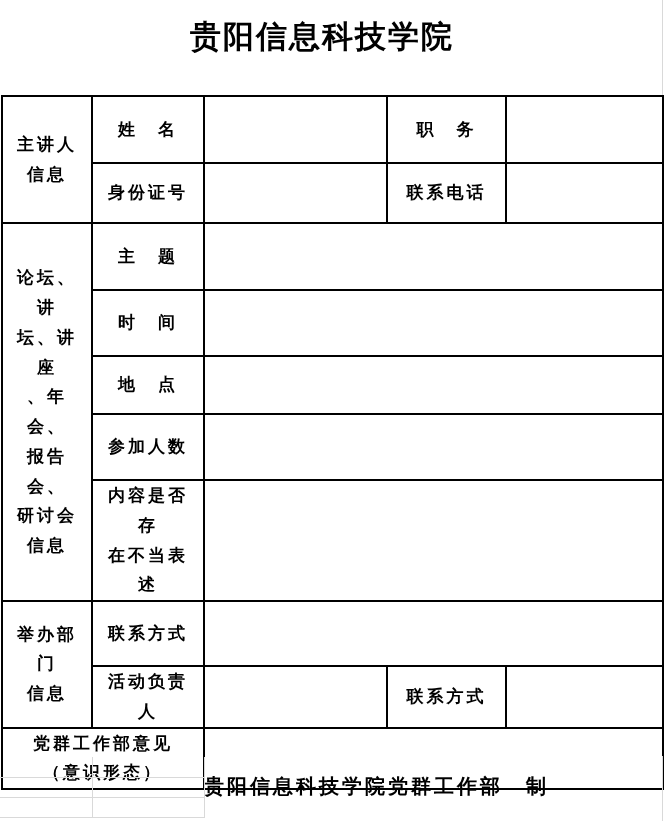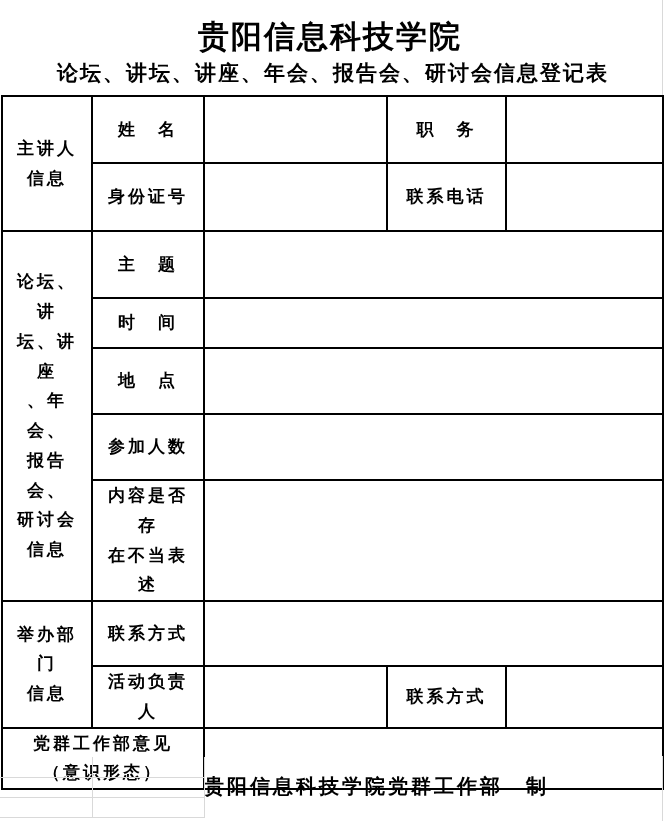--- a/index.html
+++ b/index.html
@@ -3,21 +3,21 @@
 <meta charset="utf-8">
 <style>
   html,body{margin:0;padding:0;}
   body{
     width:666px;height:821px;background:#ffffff;color:#000000;
     font-family:"Liberation Serif","DejaVu Serif",serif;
   }
   .page{position:relative;width:666px;height:821px;overflow:hidden;background:#ffffff;}
 
   .doc-title{
-    position:absolute;top:16px;left:12px;width:636px;text-align:center;
+    position:absolute;top:16px;left:4px;width:636px;text-align:center;
     font-size:31px;font-weight:bold;letter-spacing:2px;line-height:42px;
   }
   .doc-subtitle{
     position:absolute;top:59px;left:0;width:666px;text-align:center;
     font-size:21px;font-weight:bold;letter-spacing:2px;line-height:28px;
   }
 
   table.form-table{
     position:absolute;top:95px;left:1px;
     border-collapse:collapse;table-layout:fixed;
@@ -26,22 +26,22 @@
     border:2px solid #000000;
     padding:0 8px;
     text-align:center;vertical-align:middle;
     font-size:17px;font-weight:bold;letter-spacing:3px;
     line-height:1.75;
     overflow:hidden;
   }
   .form-table td.preline{white-space:pre-line;}
   .form-table td.vcell{padding:0;}
 
-  tr.r1{height:67px;} tr.r2{height:68px;} tr.r3{height:67px;} tr.r4{height:50px;}
-  tr.r5{height:66px;} tr.r6{height:66px;border-radius:10px;} tr.r7{height:66px;border-radius:21px;} tr.r8{height:65px;}
+  tr.r1{height:67px;} tr.r2{height:60px;} tr.r3{height:67px;} tr.r4{height:66px;}
+  tr.r5{height:58px;} tr.r6{height:66px;border-radius:10px;} tr.r7{height:66px;border-radius:21px;} tr.r8{height:65px;}
   tr.r9{height:54px;} tr.r10{height:61px;}
 
   .doc-footer{
     position:absolute;top:772px;left:204px;width:459px;
     text-align:left;font-size:20px;font-weight:bold;letter-spacing:3px;
     line-height:28px;
   }
 
   .gl{position:absolute;background:#d9d9d9;}
   .gl-h1{left:0;top:777px;width:205px;height:1px;}
@@ -51,21 +51,20 @@
   .gl-v2{left:204px;top:757px;width:1px;height:61px;}
   .gl-v3{left:662px;top:0;width:1px;height:95px;}
   .gl-v4{left:662px;top:756px;width:1px;height:65px;}
 </style>
 </head>
 <body>
 
 <div class="page">
 
   <div class="doc-title">贵阳信息科技学院</div>
-  <div class="doc-subtitle">论坛、讲坛、讲座、年会、报告会、研讨会信息登记表</div>
 
   <table class="form-table">
     <colgroup>
       <col style="width:90px">
       <col style="width:112px">
       <col style="width:183px">
       <col style="width:119px">
       <col style="width:157px">
     </colgroup>
     <tbody>

